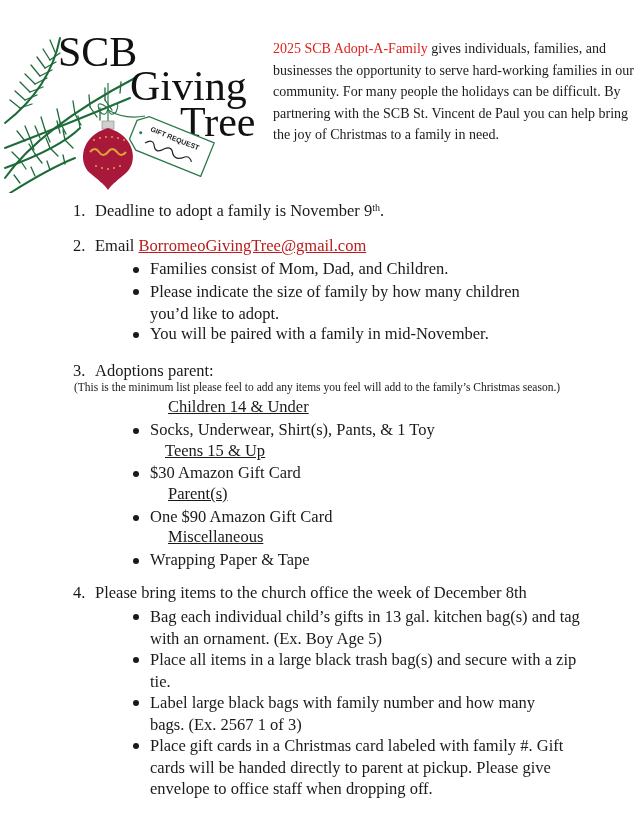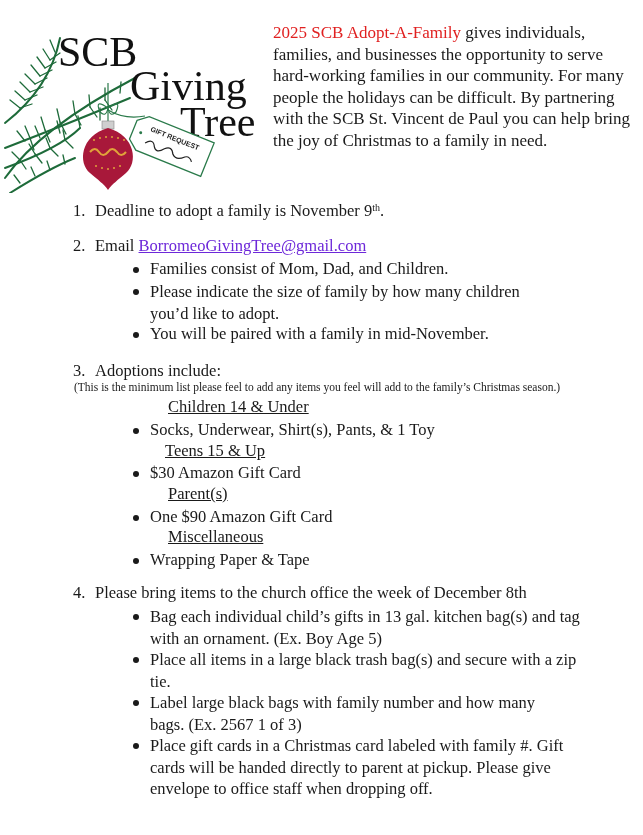--- a/index.html
+++ b/index.html
@@ -1,28 +1,28 @@
 <!DOCTYPE html>
 <html><head>
 <meta charset="utf-8">
 <style>
   html, body { margin: 0; padding: 0; background: #ffffff; }
   body { width: 643px; height: 835px; position: relative; overflow: hidden;
          font-family: "Liberation Serif", "DejaVu Serif", serif; color: #1a1a1a; }
   .logo { position: absolute; left: 0; top: 28px; width: 270px; height: 165px; }
-  .intro { position: absolute; left: 273px; top: 22px; width: 370px;
-           font-size: 17px; line-height: 21.6px; }
+  .intro { position: absolute; left: 273px; top: 38px; width: 370px;
+           font-size: 14px; line-height: 21.6px; }
   .red { color: #e02020; }
   .main { position: absolute; left: 0; top: 0; width: 643px; font-size: 16.5px; }
   .abs { position: absolute; white-space: nowrap; }
   .num { display: inline-block; width: 22px; }
   .bullet { position: absolute; width: 10px; height: 10px; }
   .bullet::before { content: ""; position: absolute; left: 2px; top: 7px; width: 6px; height: 6px;
                     border-radius: 50%; background: #1a1a1a; }
-  .link { color: #6d28d9; text-decoration: underline; }
+  .link { color: #b91c1c; text-decoration: underline; }
   .u { text-decoration: underline; margin-left: 45px; }
   .note { font-size: 11.5px; }
   .wrap { position: absolute; white-space: normal; line-height: 21.6px; }
   sup { font-size: 10px; vertical-align: 5px; line-height: 0; }
 </style>
 </head>
 <body>
 
 <div class="logo">
   <svg width="270" height="165" viewBox="0 0 270 165">
@@ -91,21 +91,21 @@
     <span class="num">2.</span><span>Email </span><span class="link">BorromeoGivingTree@gmail.com</span>
   </div>
   <span class="bullet" style="left:131px; top:260px;"></span>
   <div class="abs" style="left:150px; top:259px;">Families consist of Mom, Dad, and Children.</div>
   <span class="bullet" style="left:131px; top:282px;"></span>
   <div class="wrap" style="left:150px; top:281px; width:400px;">Please indicate the size of family by how many children you’d like to adopt.</div>
   <span class="bullet" style="left:131px; top:325px;"></span>
   <div class="abs" style="left:150px; top:324px;">You will be paired with a family in mid-November.</div>
 
   <div class="abs" style="left:73px; top:361px;">
-    <span class="num">3.</span><span>Adoptions include:</span>
+    <span class="num">3.</span><span>Adoptions parent:</span>
   </div>
   <div class="abs note" style="left:38px; top:381px;padding-left:36px;">(This is the minimum list please feel to add any items you feel will add to the family’s Christmas season.)</div>
 
   <div class="abs u" style="left:123px; top:397px;">Children 14 &amp; Under</div>
   <span class="bullet" style="left:131px; top:421px;"></span>
   <div class="abs" style="left:150px; top:420px;">Socks, Underwear, Shirt(s), Pants, &amp; 1 Toy</div>
 
   <div class="abs u" style="left:120px; top:441px;">Teens 15 &amp; Up</div>
   <span class="bullet" style="left:131px; top:464px;"></span>
   <div class="abs" style="left:150px; top:463px;"> $30 Amazon Gift Card</div>

